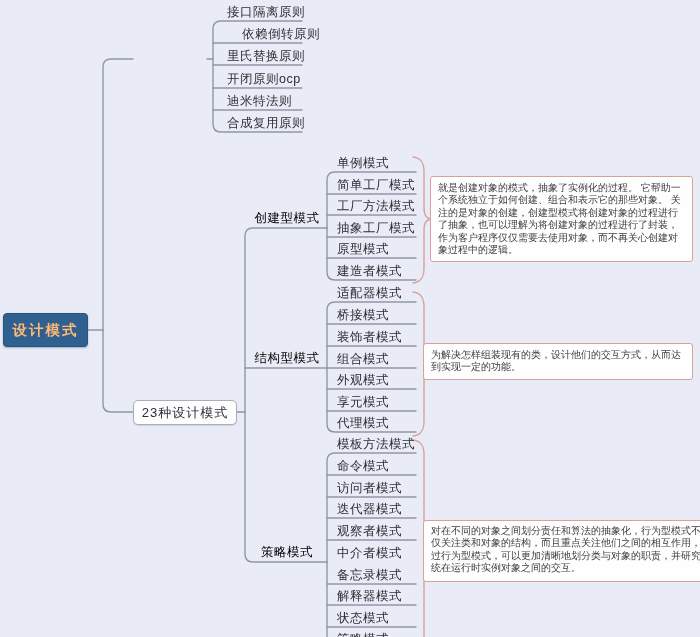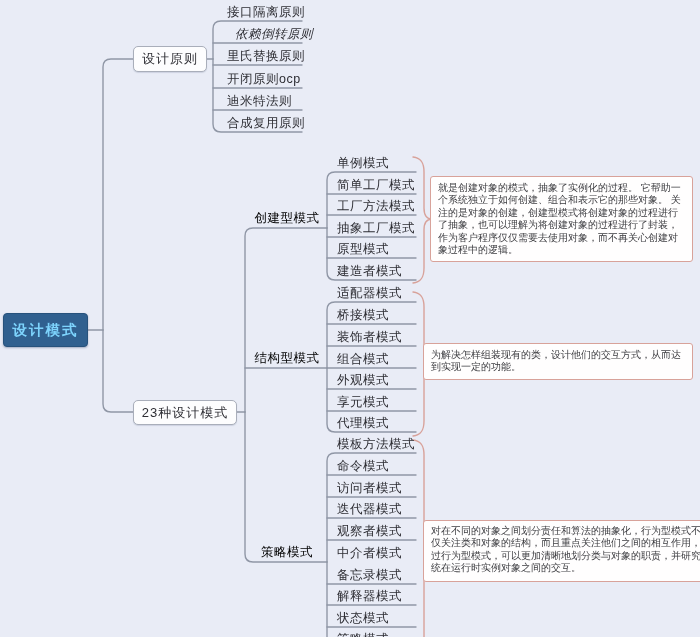--- a/index.html
+++ b/index.html
@@ -40,21 +40,21 @@
     letter-spacing:1px;
     box-shadow:0 1px 1px rgba(120,130,160,0.25);
   }
   .rootnode{
     position:absolute;
     left:3px;top:313px;width:85px;height:34px;
     background:#30608f;
     border:1px solid #27527c;
     border-radius:4px;
     display:flex;align-items:center;justify-content:center;
-    font-size:14.5px;font-weight:bold;color:#7dd3fc;
+    font-size:14.5px;font-weight:bold;color:#fdba74;
     box-sizing:border-box;
     letter-spacing:2px;
     box-shadow:0 1px 2px rgba(60,80,120,0.4);
   }
   .note{
     position:absolute;
     background:#fffefe;
     border:1px solid #d8a29a;
     border-radius:3px;
     padding:5px 7px;
@@ -118,25 +118,24 @@
 
     <g stroke="#d8a29a" stroke-width="1.4" fill="none" stroke-linecap="round">
       <path d="M 413 157 C 422 158 424 164 424 172 L 424 208 C 424 215 426 219 432 219 C 426 219 424 223 424 230 L 424 268 C 424 276 422 282 413 283"></path>
       <path d="M 413 292 C 422 293 424 299 424 307 L 424 350 C 424 357 426 361 432 361 C 426 361 424 365 424 372 L 424 421 C 424 429 422 435 413 436"></path>
       <path d="M 413 440 C 422 441 424 447 424 455 L 424 529 C 424 536 426 540 432 540 C 426 540 424 544 424 551 L 424 648 C 424 656 422 662 413 663"></path>
     </g>
   </svg>
 
   <div class="rootnode">设计模式</div>
 
-  <div class="boxnode" style="left:133px;top:46px;width:74px;height:26px;">设计原则</div>
   <div class="boxnode" style="left:133px;top:400px;width:104px;height:25px;">23种设计模式</div>
 
   <div class="leaf" style="left:227px;top:4px;">接口隔离原则</div>
-  <div class="leaf" style="left:235px;top:26px;font-style:italic;">依赖倒转原则</div>
+  <div class="leaf" style="left:242px;top:26px;">依赖倒转原则</div>
   <div class="leaf" style="left:227px;top:48px;">里氏替换原则</div>
   <div class="leaf" style="left:227px;top:71px;">开闭原则ocp</div>
   <div class="leaf" style="left:227px;top:93px;">迪米特法则</div>
   <div class="leaf" style="left:227px;top:115px;">合成复用原则</div>
 
   <div class="cat" style="left:247px;top:210px;">创建型模式</div>
   <div class="cat" style="left:247px;top:350px;">结构型模式</div>
   <div class="cat" style="left:247px;top:544px;">策略模式</div>
 
   <div class="leaf" style="left:337px;top:155px;">单例模式</div>

